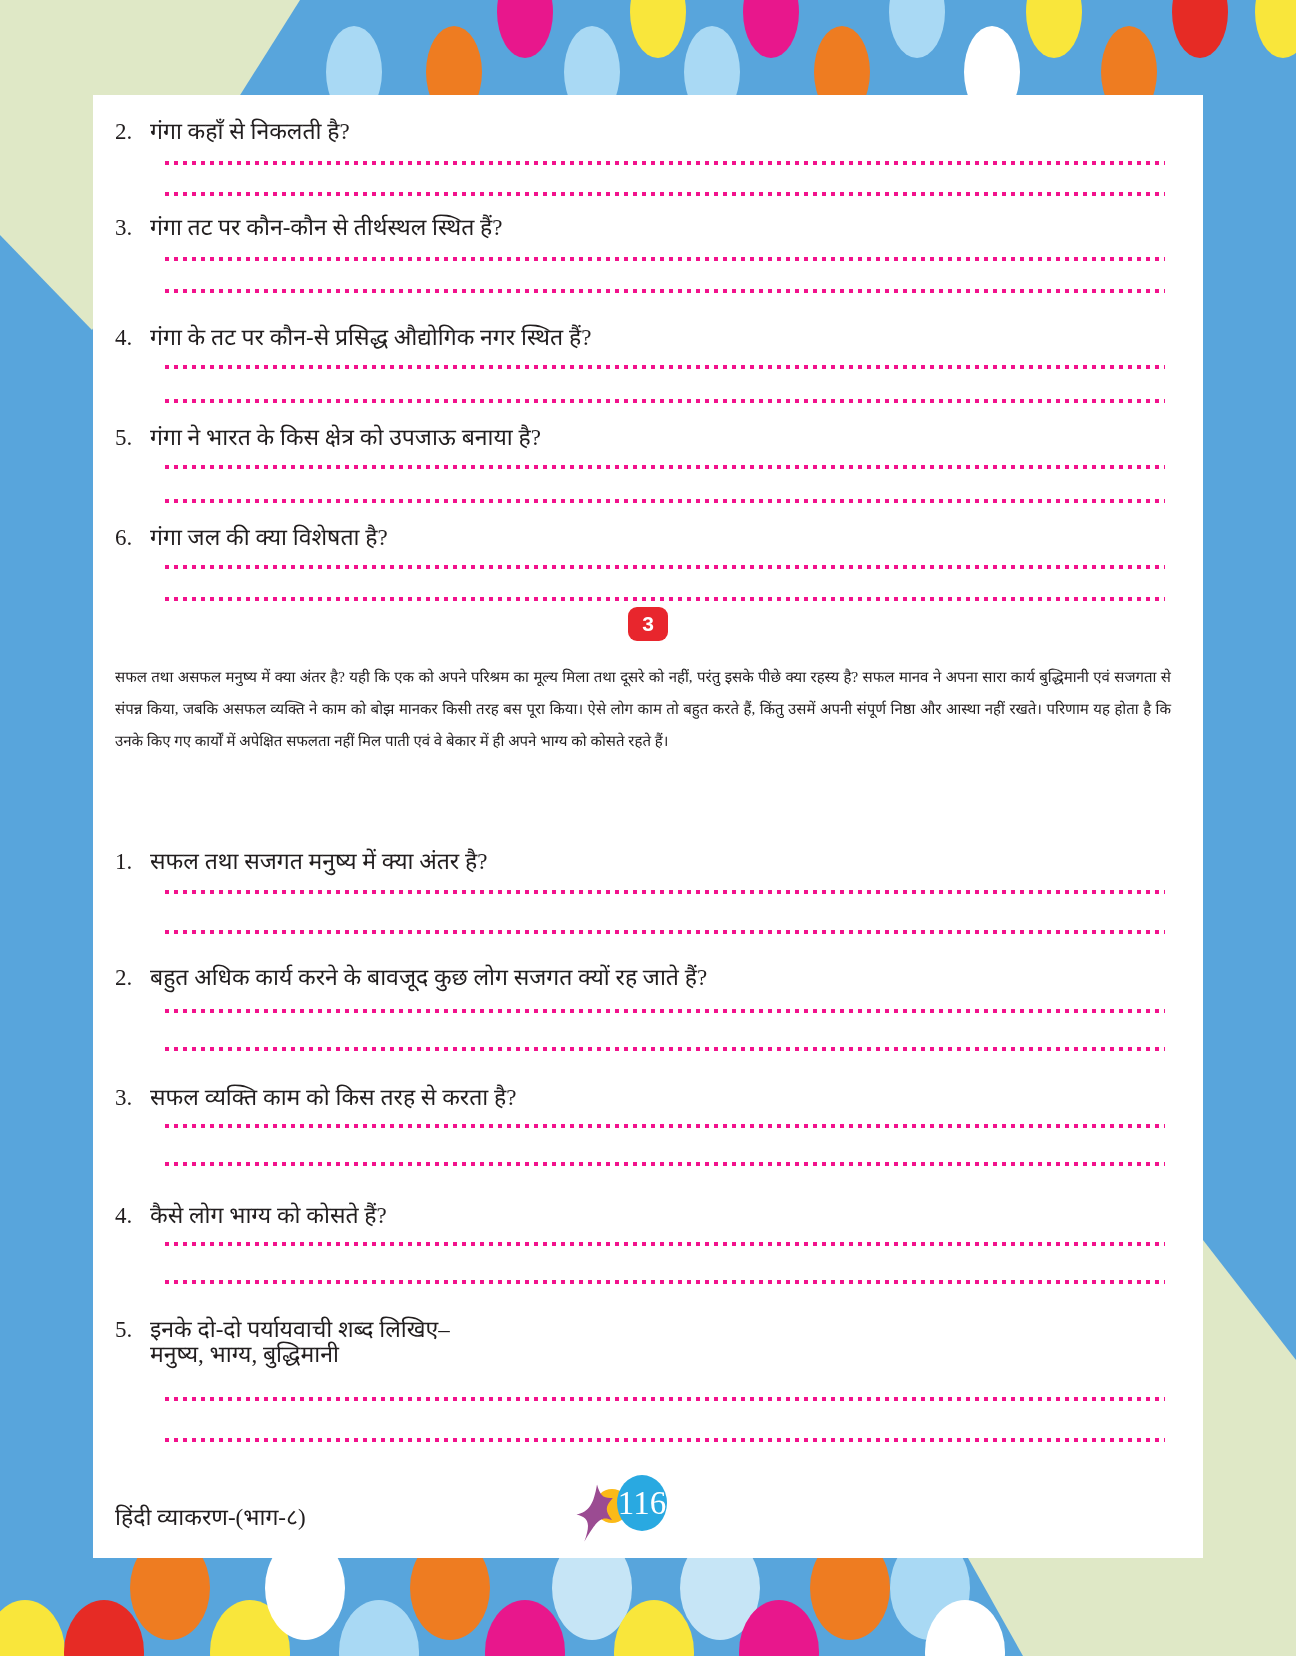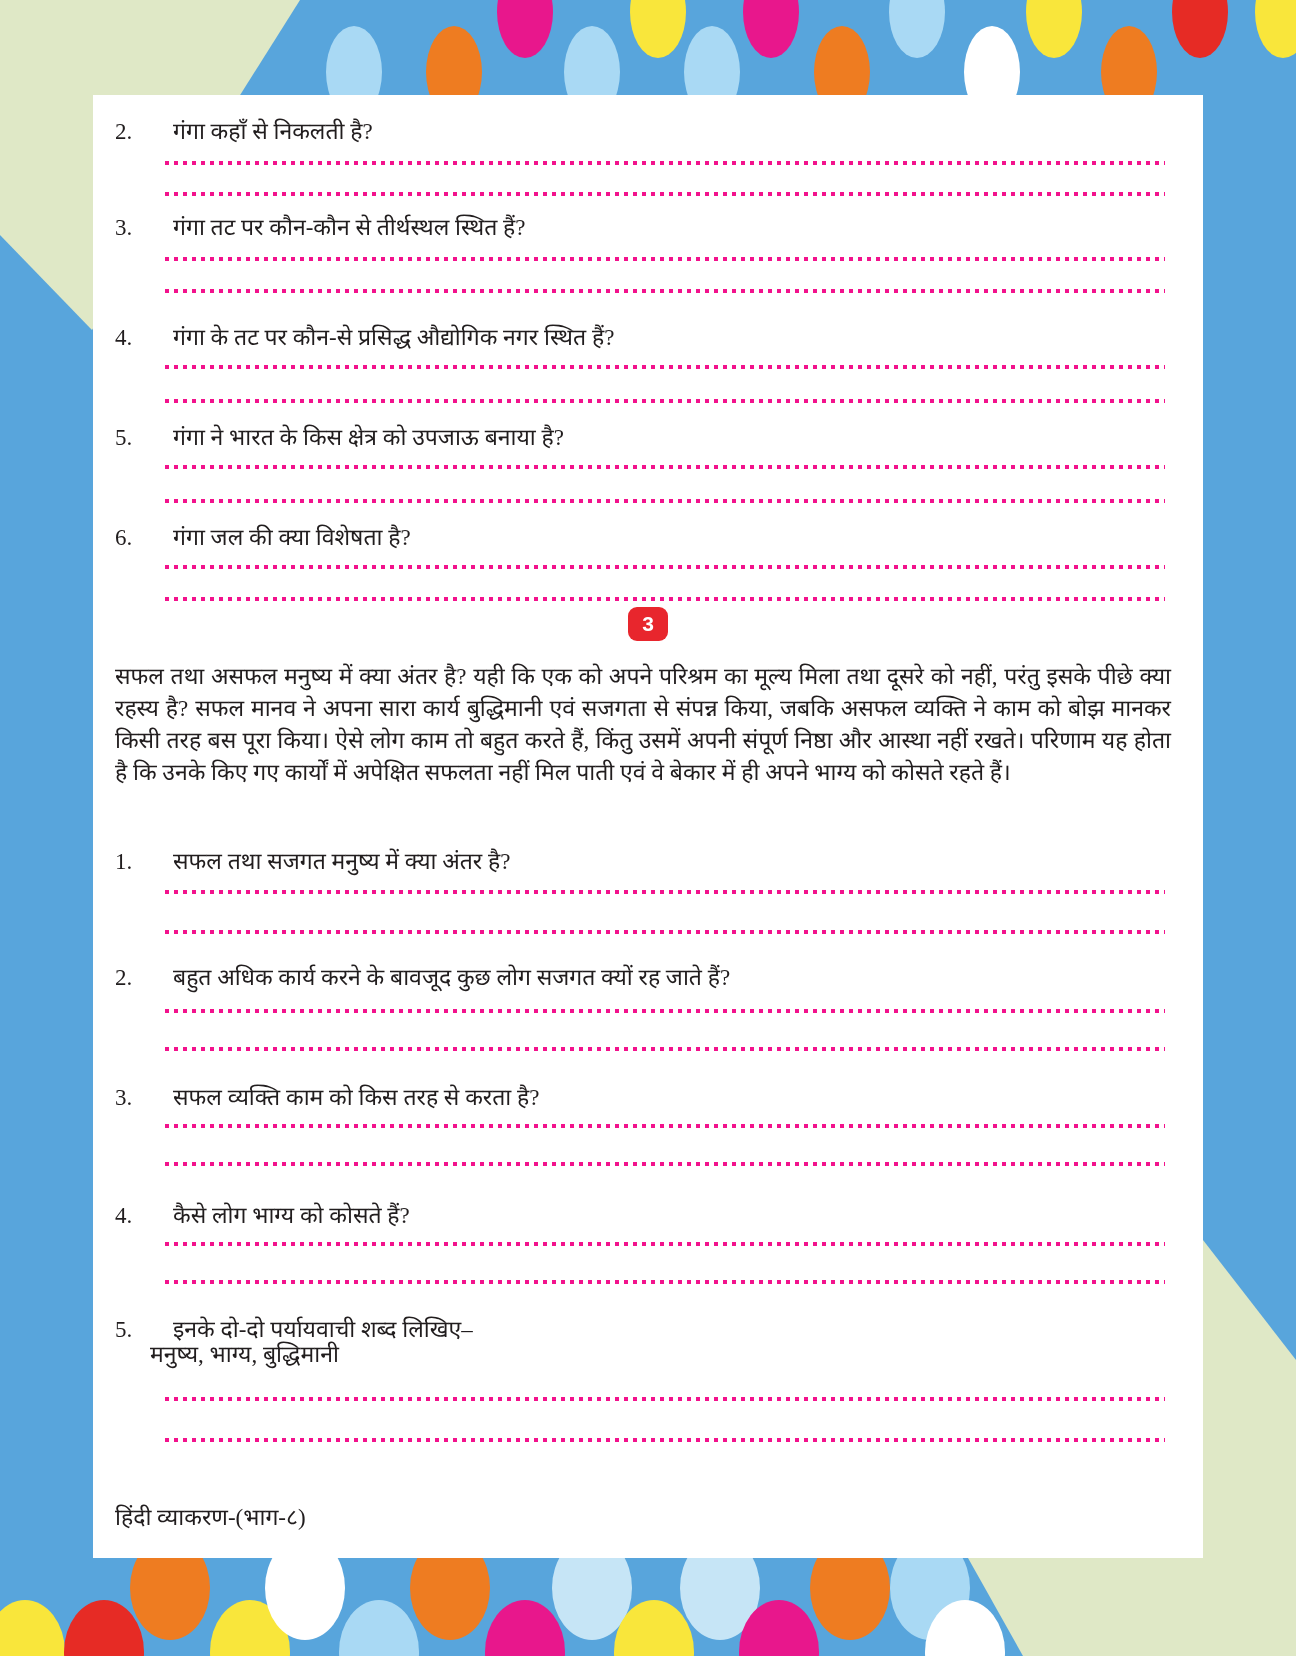--- a/index.html
+++ b/index.html
@@ -20,30 +20,30 @@
   .dot.bottom.high{top:-22px;}
   .dot.bottom.low{top:42px;}
   .wedge{position:absolute;background:#dfe8c6;}
   .wedge-tl{left:0;top:0;width:320px;height:340px;
     clip-path:polygon(0 0,300px 0,92px 330px,0 235px);}
   .wedge-br{left:940px;top:1180px;width:356px;height:476px;
     clip-path:polygon(263px 60px,356px 180px,356px 476px,83px 476px,28px 378px);}
   .panel{position:absolute;left:93px;top:95px;width:1110px;height:1463px;background:#ffffff;}
   .qrow{position:absolute;left:0;width:1090px;font-size:23px;line-height:1.3;}
   .qnum{position:absolute;left:22px;width:34px;}
-  .qtext{position:absolute;left:57px;right:40px;margin-left:23px;}
+  .qtext{position:absolute;left:57px;right:40px;}
   .qsub{position:absolute;left:57px;font-size:23px;}
   .dotline{position:absolute;left:72px;width:1000px;height:4px;
     background:repeating-linear-gradient(90deg,#f2128c 0 4px,rgba(0,0,0,0) 4px 9px);}
   .section-badge{position:absolute;top:512px;left:50%;transform:translateX(-50%);
     width:40px;height:34px;background:#e8262d;border-radius:9px;
     color:#ffffff;font-family:"Liberation Sans","DejaVu Sans",sans-serif;
     font-weight:bold;font-size:21px;text-align:center;line-height:34px;}
   .passage{position:absolute;top:566px;left:22px;width:1056px;margin:0;
-    font-size:23px;line-height:32px;text-align:justify;}
+    font-size:15px;line-height:32px;text-align:justify;}
   .footer-title{position:absolute;left:22px;top:1405px;font-size:23px;}
   .page-badge{position:absolute;left:480px;top:1378px;width:120px;height:72px;}
   .pb-yellow{position:absolute;left:22px;top:16px;width:34px;height:34px;
     border-radius:50%;background:#fbba18;}
   .pb-blue{position:absolute;left:44px;top:2px;width:50px;height:56px;
     border-radius:50%;background:#29a9e1;color:#ffffff;
     font-size:33px;text-align:center;line-height:56px;}
   .pb-butterfly{position:absolute;left:0;top:10px;width:48px;height:60px;}
 </style>
 </head>
@@ -158,15 +158,22 @@
 
     <div class="qrow" style="top:1220px">
       <span class="qnum">5.</span>
       <span class="qtext">इनके दो-दो पर्यायवाची शब्द लिखिए–</span>
     </div>
     <div class="qsub" style="top:1242px">मनुष्य, भाग्य, बुद्धिमानी</div>
     <div class="dotline" style="top:1302px"></div>
     <div class="dotline" style="top:1343px"></div>
 
     <div class="footer-title">हिंदी व्याकरण-(भाग-८)</div>
+    <div class="page-badge">
+      <span class="pb-yellow"></span>
+      <span class="pb-blue"><span>116</span></span>
+      <svg class="pb-butterfly" viewBox="0 0 60 76">
+        <path d="M30 2 C34 16 38 20 50 19 C40 30 40 35 49 47 C36 42 31 45 14 74 C22 52 20 44 4 40 C20 37 26 26 30 2 Z" fill="#9b4b92"></path>
+      </svg>
+    </div>
 
   </div>
 </div>
 
 </body></html>

